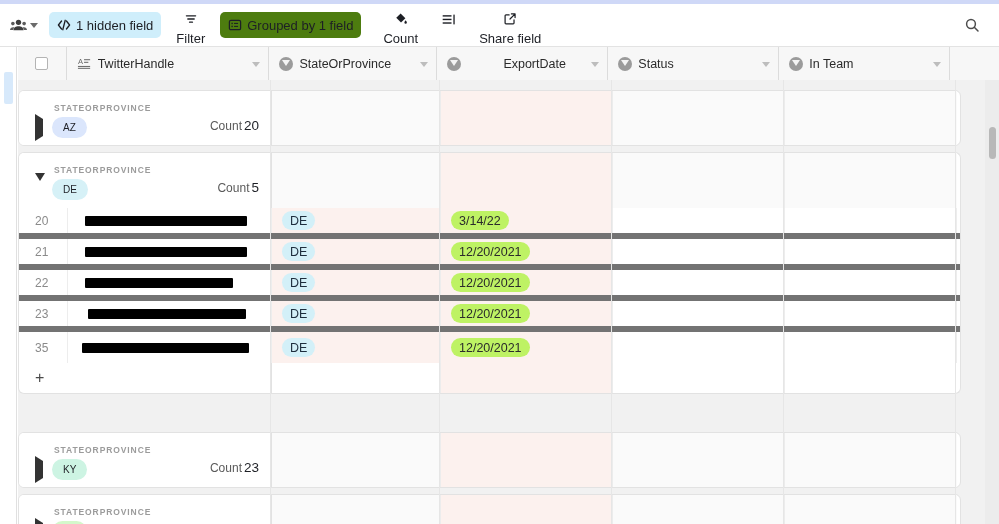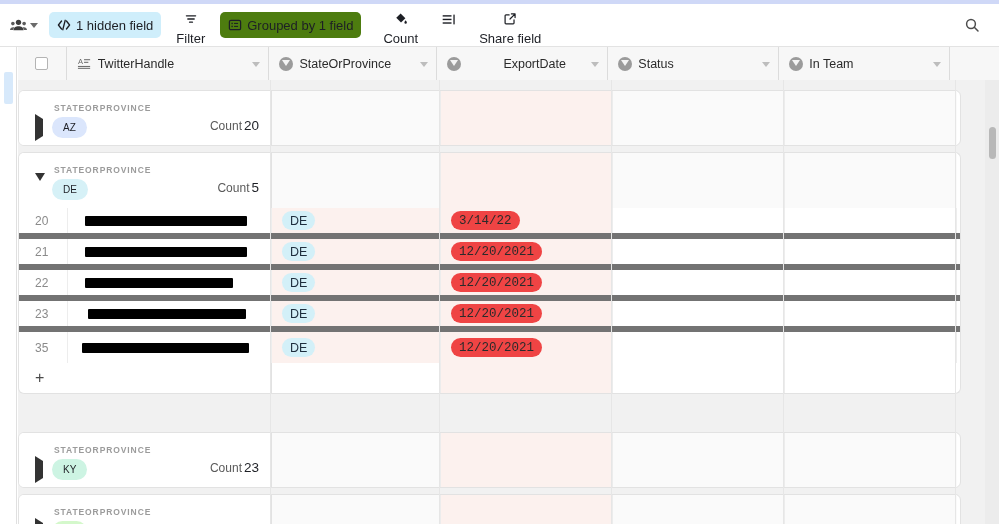--- a/index.html
+++ b/index.html
@@ -206,21 +206,21 @@
   .cell.state { width: 169px; padding-left: 10px; }
   .cell.date  { width: 172px; padding-left: 10px; }
   .cell.status{ width: 172px; background: #fff; }
   .cell.team  { width: 172px; background: #fff; }
   .pill {
     height: 19px; padding: 0 8px; border-radius: 10px;
     display: inline-flex; align-items: center;
     font-size: 12.5px; color: #1d2d3d;
   }
   .pill.state-de { background: #d3f0f8; }
-  .pill.date { background: #ef4444; color: #2b2b2b; font-family: Liberation Mono, monospace; }
+  .pill.date { background: #bef264; color: #2b2b2b; }
 
   
   .add-row {
     height: 31px; display: flex; align-items: stretch;
     background: #fff;
     border-left: 1px solid #e2e2e2;
     border-right: 1px solid #e2e2e2;
     border-bottom: 1px solid #e2e2e2;
     border-radius: 0 0 6px 6px;
     overflow: hidden;

